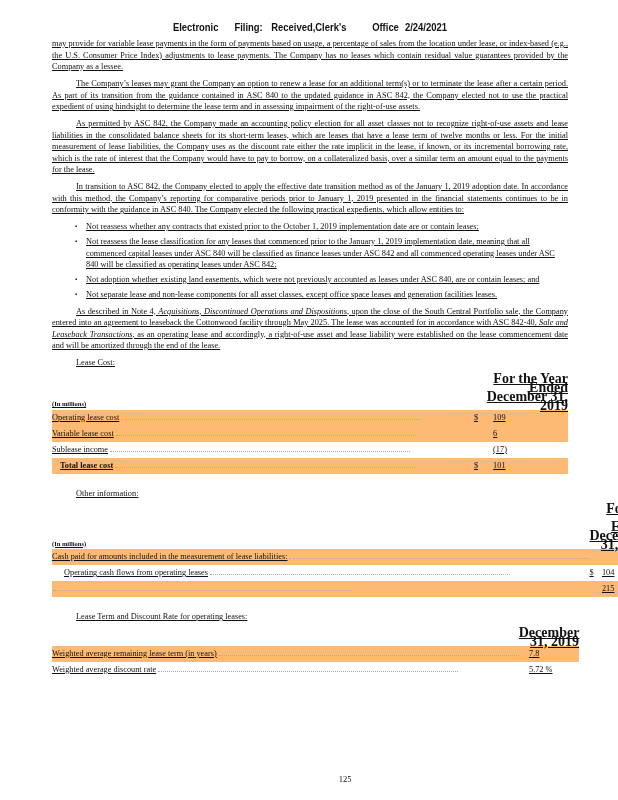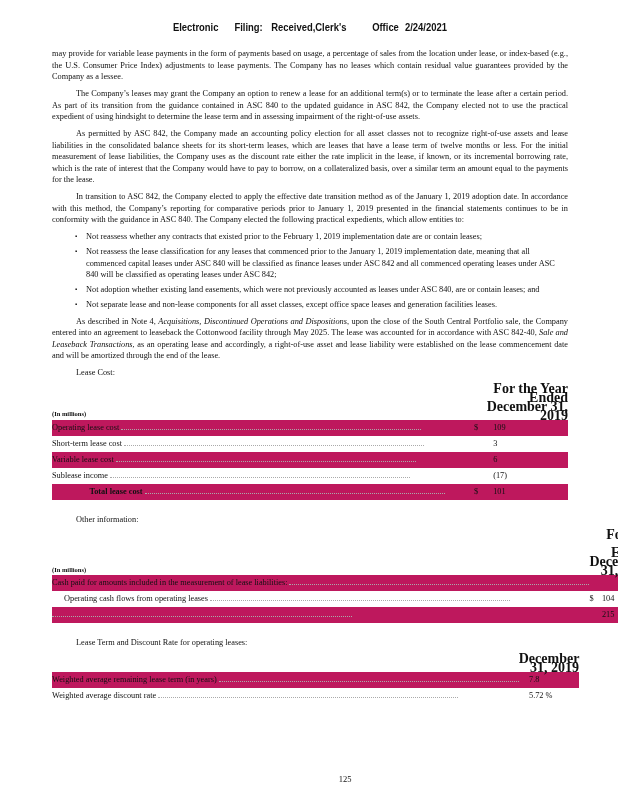--- a/index.html
+++ b/index.html
@@ -1,37 +1,37 @@
 <!DOCTYPE html>
 <html><head>
 <meta charset="utf-8">
 <style>
   html, body { margin: 0; padding: 0; background: #ffffff; }
   body { width: 618px; height: 800px; position: relative; overflow: hidden; font-family: "Liberation Serif", serif; color: #111; }
   .header { position: absolute; top: 21px; left: 0; width: 618px; height: 16px; font-family: "Liberation Sans", sans-serif; font-size: 11.5px; font-weight: bold; transform: scaleX(0.82); transform-origin: 309px 0; }
   .header span { position: absolute; top: 0; white-space: nowrap; }
-  .page { position: absolute; left: 52px; top: 48px; width: 516px; font-size: 8.3px; line-height: 11.5px; }
+  .page { position: absolute; left: 52px; top: 38px; width: 516px; font-size: 8.3px; line-height: 11.5px; text-decoration: underline; }
   p { margin: 0 0 5.5px 0; text-align: justify; }
   p.indent { text-indent: 24px; }
   ul { margin: 0 0 5px 0; padding: 0 0 0 34px; list-style: none; }
   ul li { position: relative; margin-bottom: 3.5px; padding-right: 10px; }
   ul li::before { content: "\25AA"; position: absolute; left: -11px; top: 0; font-size: 6px; }
   .sub-heading { margin: 0 0 5px 24px; }
   table { width: 516px; border-collapse: collapse; font-size: 8.3px; }
   td { padding: 0; height: 16px; vertical-align: middle; }
-  tr.shaded td { background: #be185d; }
+  tr.shaded td { background: #fdba74; }
   td.label { width: 420px; white-space: nowrap; overflow: hidden; }
   td.label .txt { background: inherit; padding-right: 2px; }
   td.label .dots { display: inline-block; border-bottom: 1px dotted #aaa; width: 300px; vertical-align: baseline; }
   td.cur { width: 20px; text-align: left; }
   td.val { width: 76px; text-align: left; padding-right: 2px; }
   td.units { font-size: 6.5px; font-weight: bold; vertical-align: bottom; height: 18px; }
   td.colhead { font-weight: bold; text-align: right; vertical-align: bottom; line-height: 9px; font-size: 14px; }
   .indent1 { padding-left: 12px; }
-  .total { font-weight: bold; padding-left: 8px; text-align: center; }
+  .total { font-weight: bold; padding-left: 8px; }
   .footer { position: absolute; top: 774px; left: 0; width: 618px; text-align: center; font-size: 8.5px; padding-left: 36px; }
   i { font-style: italic; }
 </style>
 </head>
 <body>
 
 <div class="header">
   <span style="left:143px">Electronic</span>
   <span style="left:218px">Filing:</span>
   <span style="left:263px">Received,Clerk's</span>
@@ -39,45 +39,40 @@
   <span style="left:426px">2/24/2021</span>
 </div>
 
 <div class="page">
   <p>may provide for variable lease payments in the form of payments based on usage, a percentage of sales from the location under lease, or index-based (e.g., the U.S. Consumer Price Index) adjustments to lease payments. The Company has no leases which contain residual value guarantees provided by the Company as a lessee.</p>
   <p class="indent">The Company’s leases may grant the Company an option to renew a lease for an additional term(s) or to terminate the lease after a certain period. As part of its transition from the guidance contained in ASC 840 to the updated guidance in ASC 842, the Company elected not to use the practical expedient of using hindsight to determine the lease term and in assessing impairment of the right-of-use assets.</p>
   <p class="indent">As permitted by ASC 842, the Company made an accounting policy election for all asset classes not to recognize right-of-use assets and lease liabilities in the consolidated balance sheets for its short-term leases, which are leases that have a lease term of twelve months or less. For the initial measurement of lease liabilities, the Company uses as the discount rate either the rate implicit in the lease, if known, or its incremental borrowing rate, which is the rate of interest that the Company would have to pay to borrow, on a collateralized basis, over a similar term an amount equal to the payments for the lease.</p>
   <p class="indent">In transition to ASC 842, the Company elected to apply the effective date transition method as of the January 1, 2019 adoption date. In accordance with this method, the Company’s reporting for comparative periods prior to January 1, 2019 presented in the financial statements continues to be in conformity with the guidance in ASC 840. The Company elected the following practical expedients, which allow entities to:</p>
 
   <ul>
-    <li>Not reassess whether any contracts that existed prior to the February 1, 2019 implementation date are or contain leases;</li>
+    <li>Not reassess whether any contracts that existed prior to the October 1, 2019 implementation date are or contain leases;</li>
     <li>Not reassess the lease classification for any leases that commenced prior to the January 1, 2019 implementation date, meaning that all commenced capital leases under ASC 840 will be classified as finance leases under ASC 842 and all commenced operating leases under ASC 840 will be classified as operating leases under ASC 842;</li>
     <li>Not adoption whether existing land easements, which were not previously accounted as leases under ASC 840, are or contain leases; and</li>
     <li>Not separate lease and non-lease components for all asset classes, except office space leases and generation facilities leases.</li>
   </ul>
 
   <p class="indent"><span>As described in Note 4, </span><i>Acquisitions, Discontinued Operations and Dispositions</i><span>, upon the close of the South Central Portfolio sale, the Company entered into an agreement to leaseback the Cottonwood facility through May 2025. The lease was accounted for in accordance with ASC 842-40, </span><i>Sale and Leaseback Transactions</i><span>, as an operating lease and accordingly, a right-of-use asset and lease liability were established on the lease commencement date and will be amortized through the end of the lease.</span></p>
 
   <div class="sub-heading">Lease Cost:</div>
 
   <table>
     <tbody>
         <tr>
       <td class="units">(In millions)</td>
       <td colspan="2" class="colhead"><span>For the Year Ended</span><br><span>December 31, 2019</span></td>
     </tr>
     <tr class="shaded">
       <td class="label"><span class="txt">Operating lease cost</span><span class="dots"></span></td>
       <td class="cur">$</td>
       <td class="val">109</td>
-    </tr>
-    <tr>
-      <td class="label"><span class="txt">Short-term lease cost</span><span class="dots"></span></td>
-      <td class="cur"></td>
-      <td class="val">3</td>
     </tr>
     <tr class="shaded">
       <td class="label"><span class="txt">Variable lease cost</span><span class="dots"></span></td>
       <td class="cur"></td>
       <td class="val">6</td>
     </tr>
     <tr>
       <td class="label"><span class="txt">Sublease income</span><span class="dots"></span></td>
       <td class="cur"></td>
       <td class="val">(17)</td>

